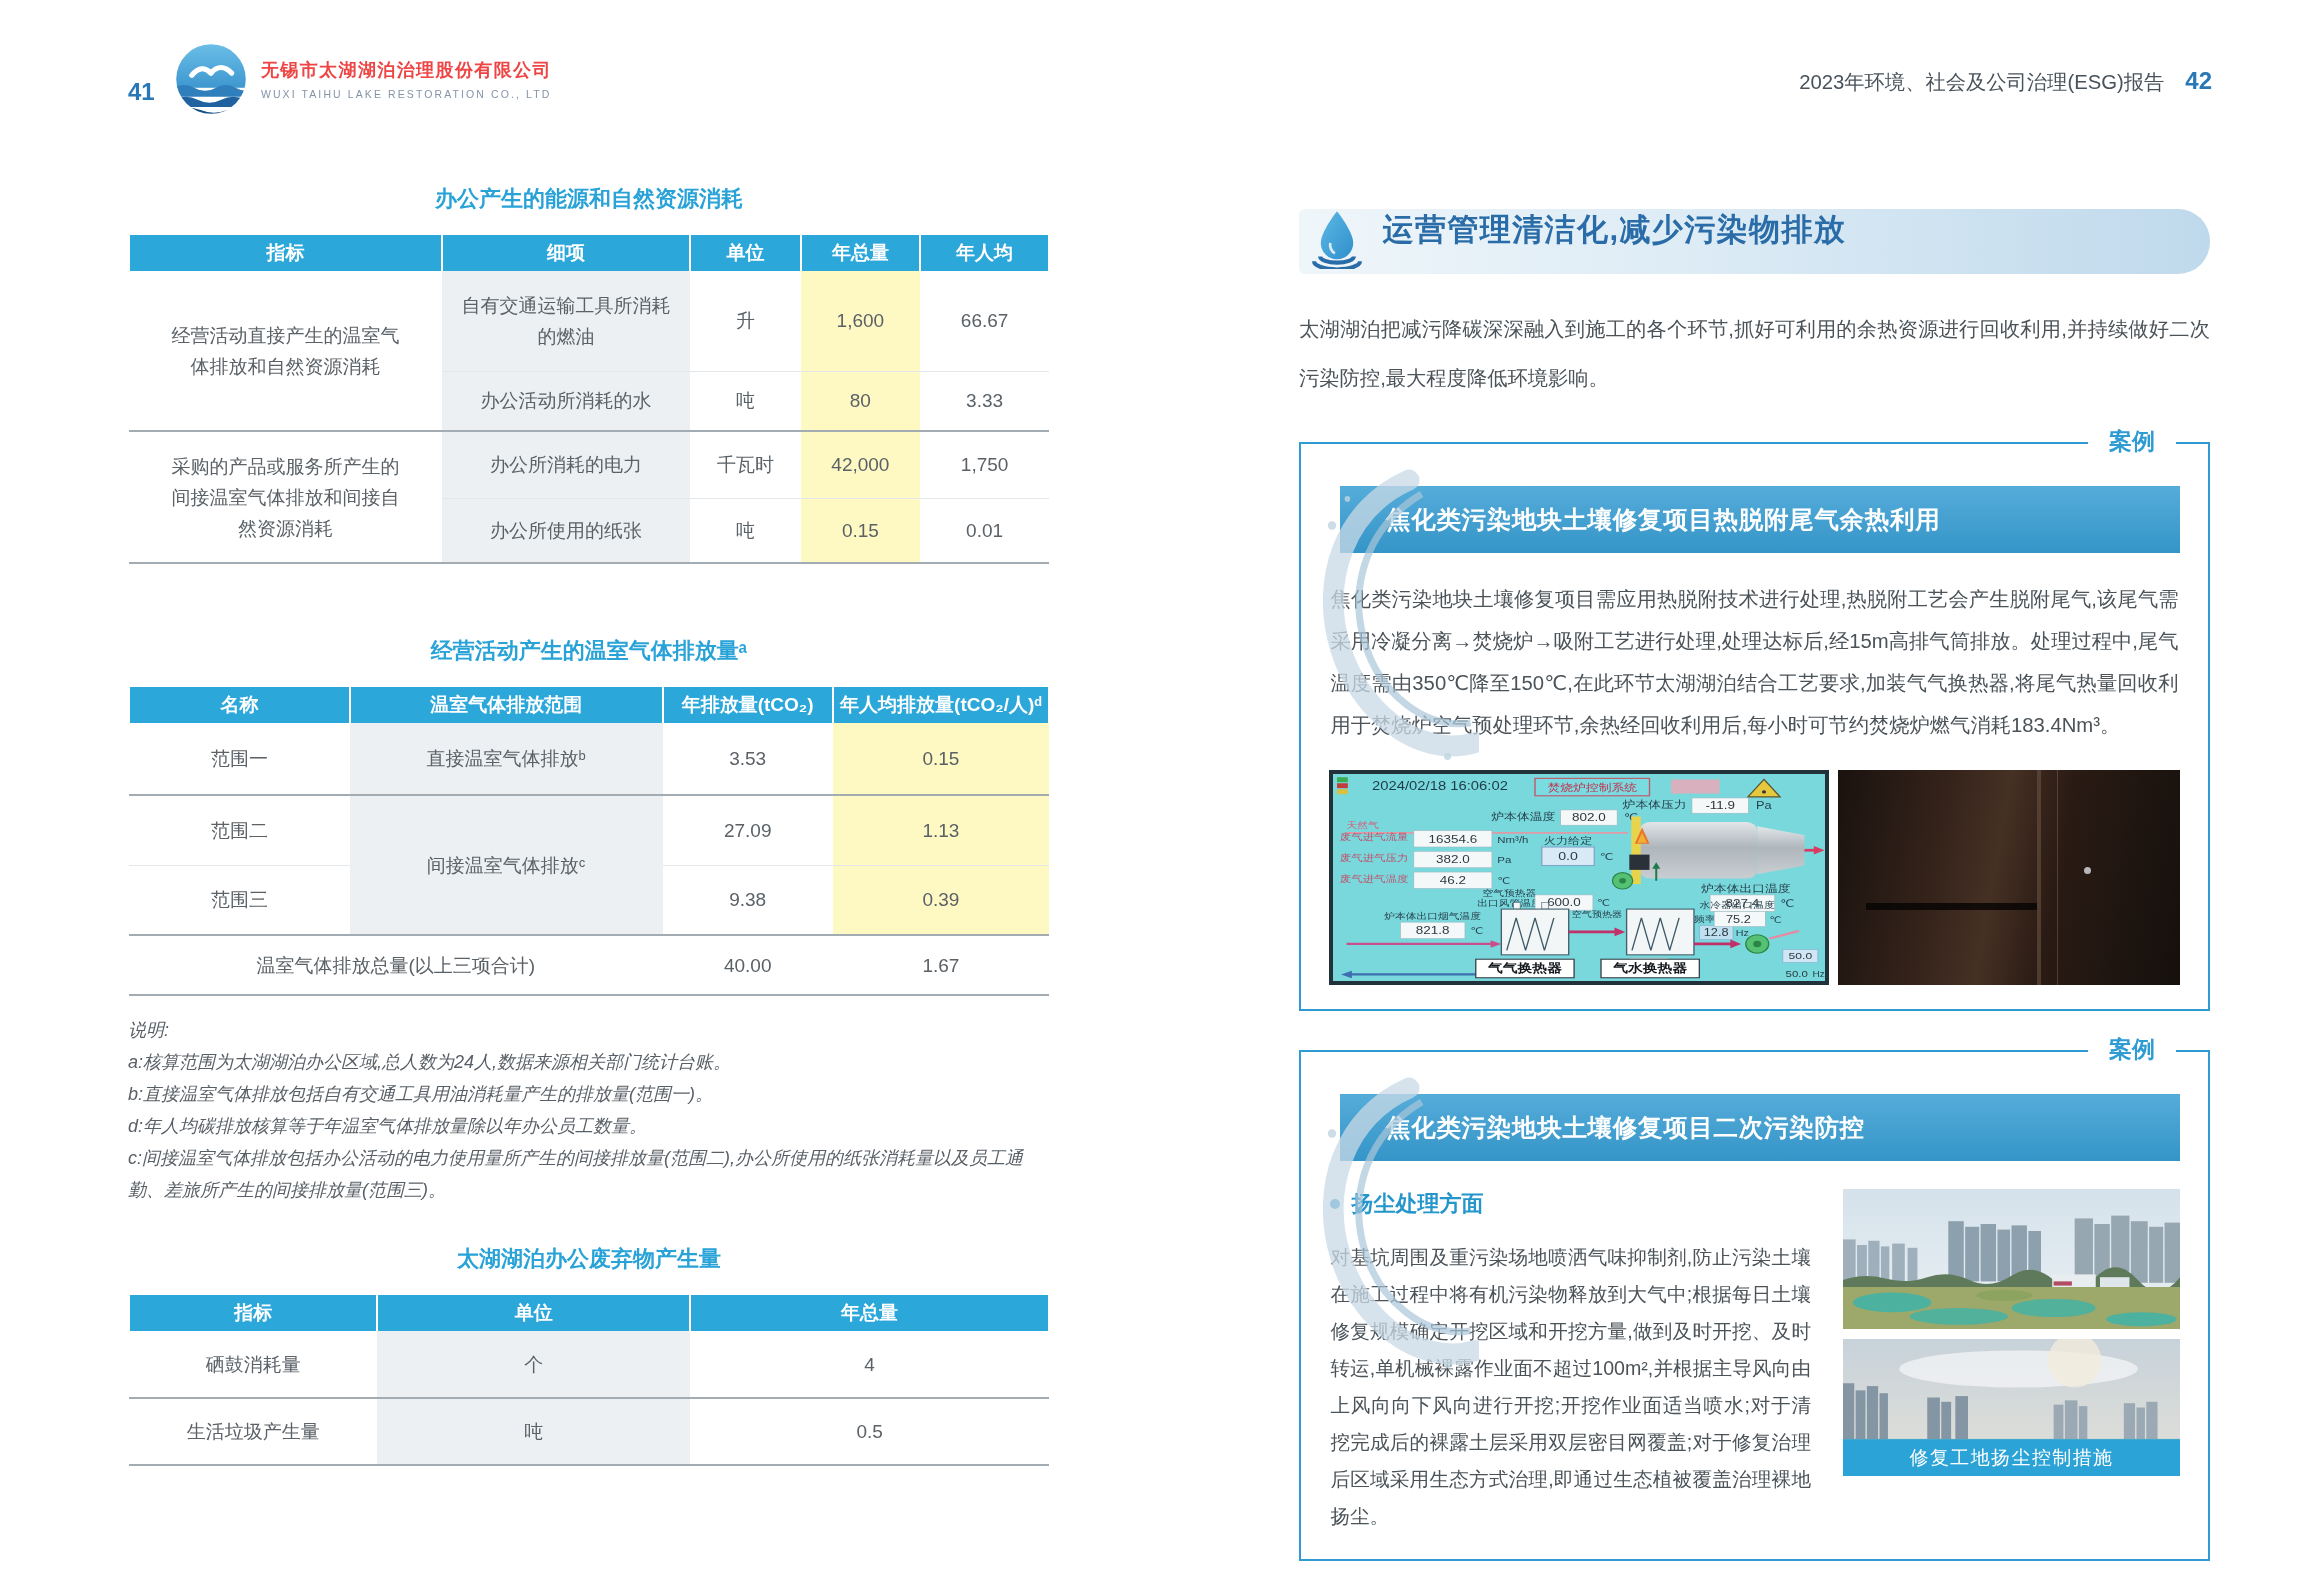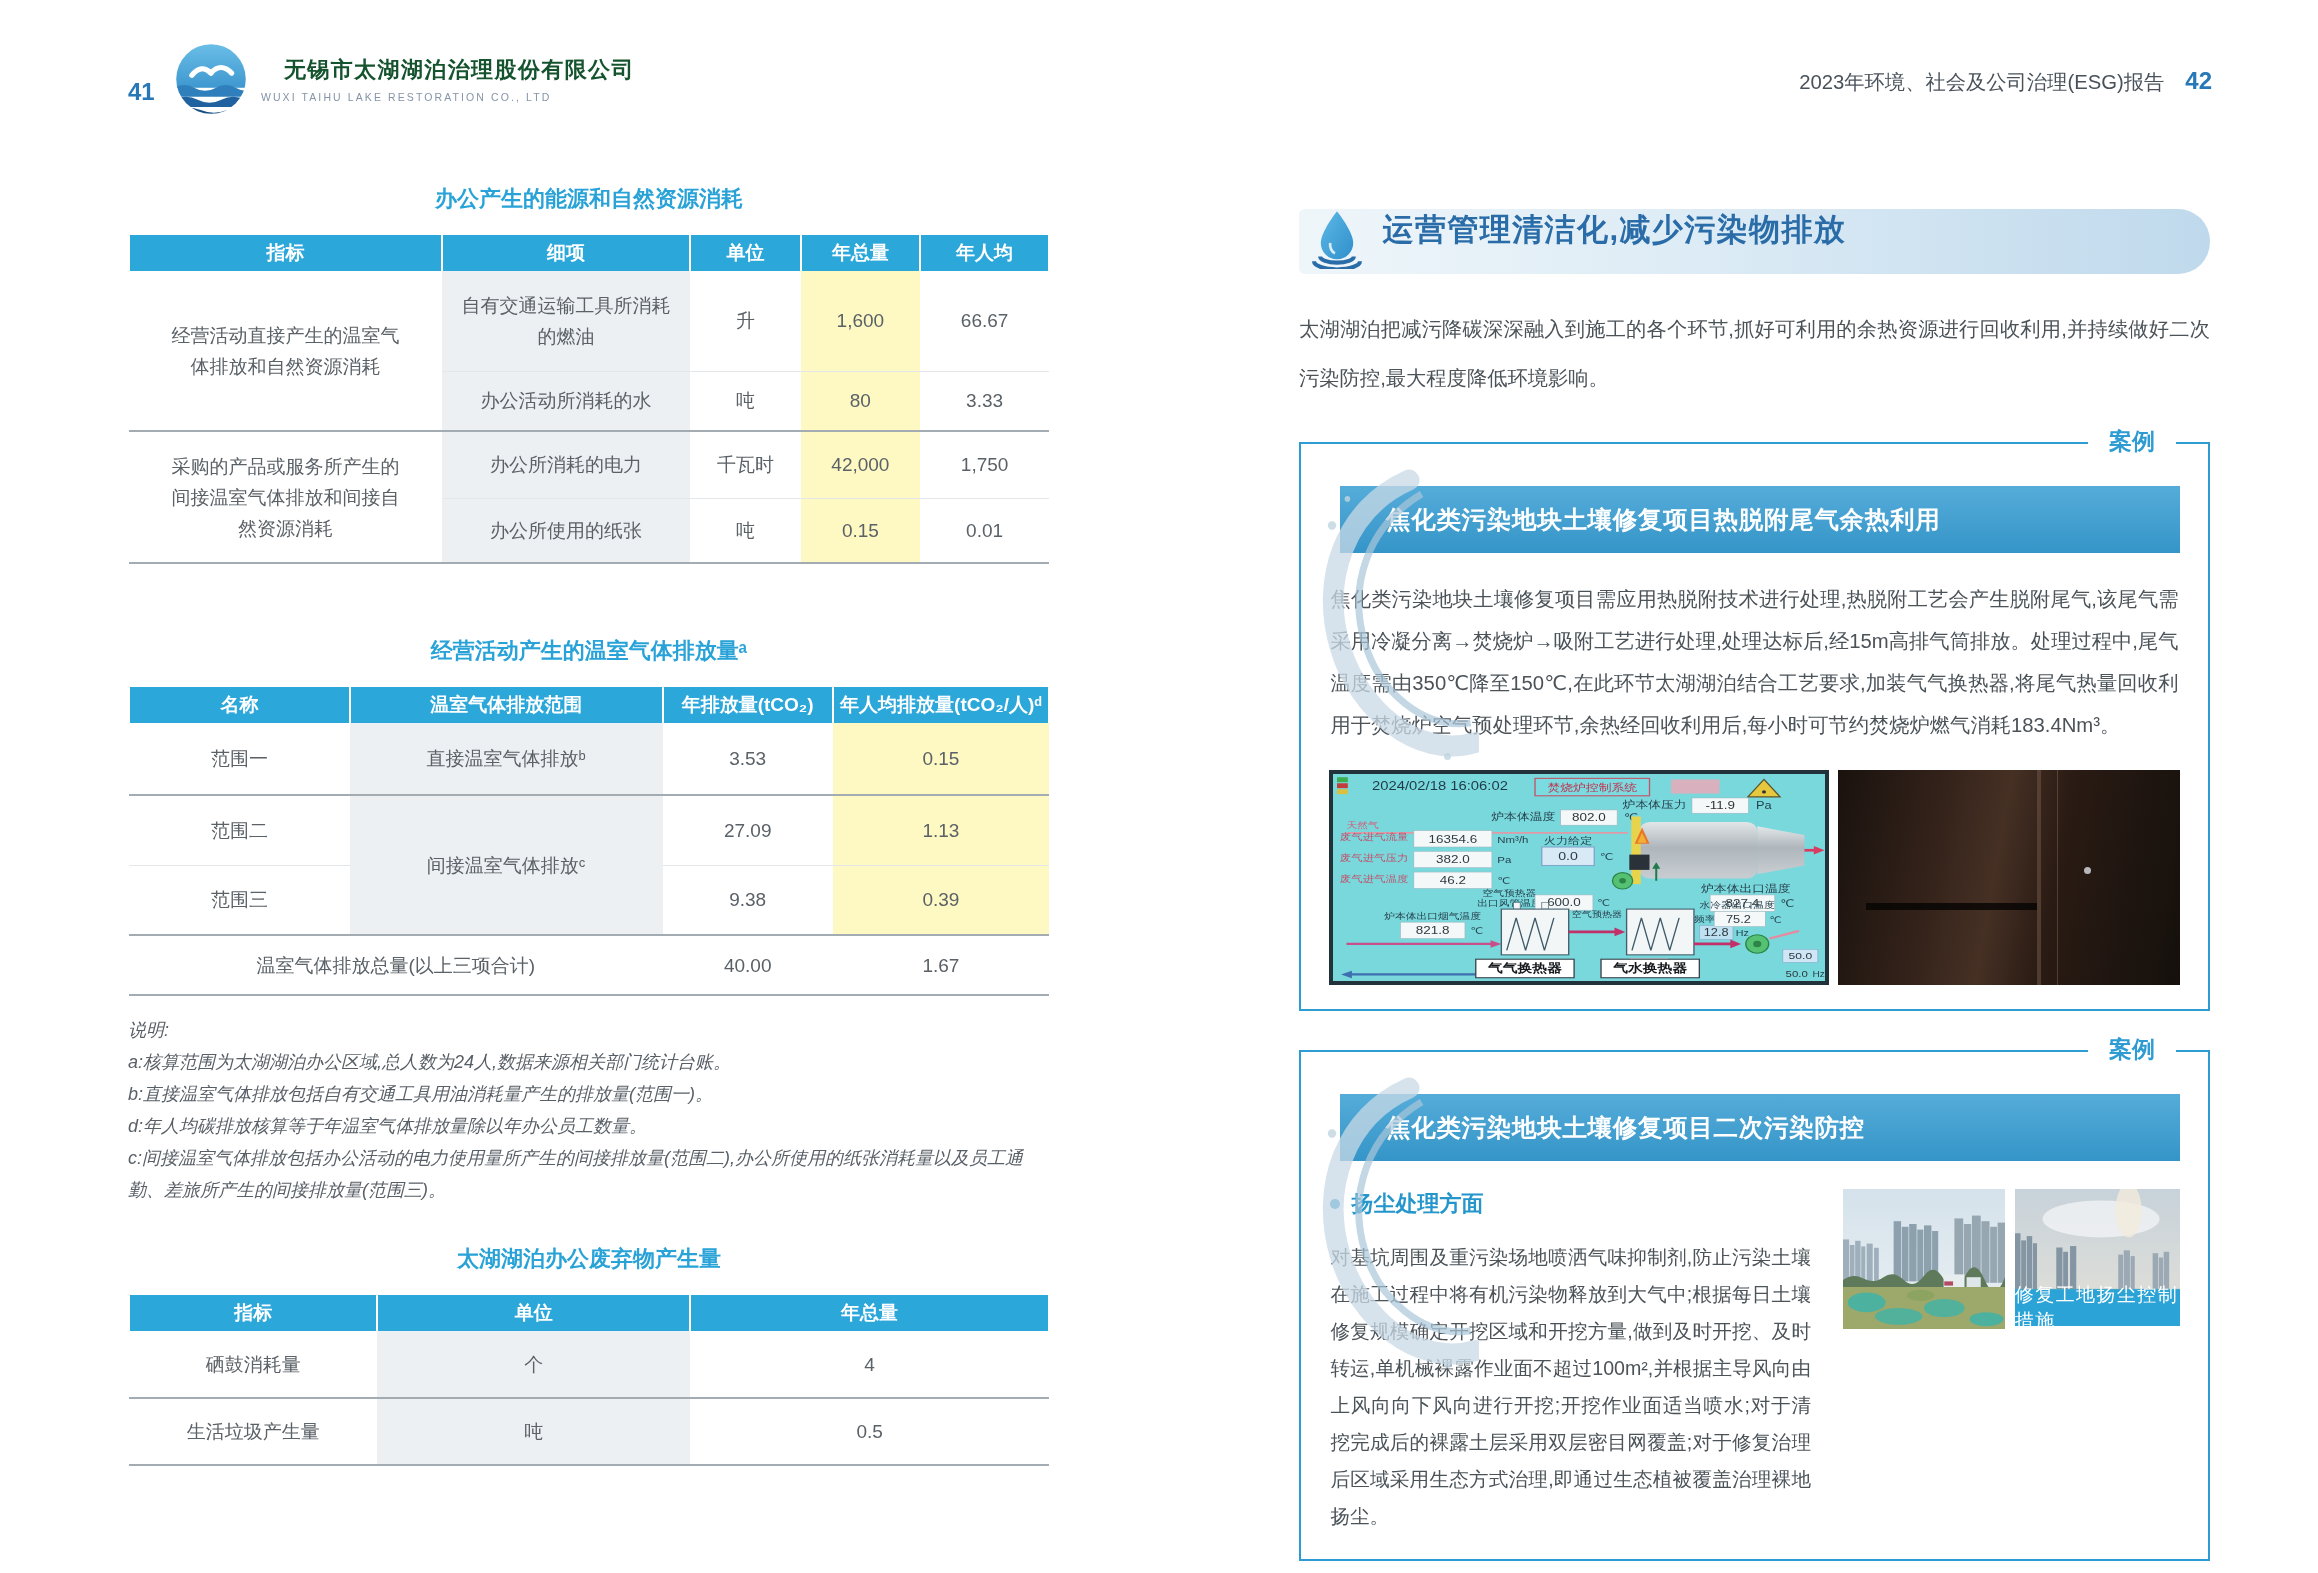--- a/index.html
+++ b/index.html
@@ -5,21 +5,21 @@
   * { margin:0; padding:0; box-sizing:border-box; }
   body { background:#ffffff; font-family:"Liberation Sans","DejaVu Sans",sans-serif; }
   .sheet { position:relative; width:2319px; height:1573px; background:#fff; overflow:hidden; }
 
   
   .pg-num { font-size:24px; font-weight:bold; color:#2878B8; }
   .hdr-left { position:absolute; left:128px; top:42px; display:flex; align-items:center; }
   .hdr-left .pg-num { margin-right:19.6px; margin-top:25px; }
   .logo { width:74px; height:74px; flex:none; }
   .company { margin-left:12.6px; }
-  .company-cn { font-size:22px; font-weight:bold; color:#14532d; letter-spacing:1.4px;margin-left:23px; }
+  .company-cn { font-size:18px; font-weight:bold; color:#ef4444; letter-spacing:1.4px; }
   .company-en { font-size:10.5px; color:#8494A8; letter-spacing:2.1px; margin-top:6.3px; }
   .hdr-right { position:absolute; right:107px; top:67px; display:flex; align-items:baseline; gap:21px; }
   .report-title { font-size:20.3px; color:#49525B; }
 
   
   .left-col { position:absolute; left:128px; top:184px; width:922px; }
   .tbl-title { text-align:center; color:#29A3D7; font-weight:bold; font-size:22px; }
   .t { width:100%; border-collapse:collapse; table-layout:fixed; margin-top:21px; }
   .t th { background:#2BA7DA; color:#fff; font-size:19px; font-weight:600; height:36px;
           border-left:2.8px solid #fff; border-right:2.8px solid #fff; }
@@ -60,21 +60,21 @@
   .photo-dark .streak1 { position:absolute; left:58%; top:0; bottom:0; width:4.2px; background:#6B5242; opacity:.6; }
   .photo-dark .streak2 { position:absolute; left:64%; top:0; bottom:0; width:1.4px; background:#7D6352; opacity:.5; }
   .photo-dark .bar { position:absolute; left:8%; right:42%; top:62%; height:6.3px; background:#050403; opacity:.8; }
   .photo-dark .knob { position:absolute; right:26%; top:45%; width:7.7px; height:7.7px; border-radius:50%; background:#CFD4D6; opacity:.85; }
 
   .c2-content { display:flex; gap:32px; margin:28px 28px 0 29.4px; }
   .c2-left { flex:1; min-width:0; }
   .c2-bullet { display:flex; align-items:center; gap:11.2px; color:#2496CC; font-size:22px; font-weight:bold; margin-bottom:19.6px; }
   .c2-bullet .dot { width:9.8px; height:9.8px; border-radius:50%; background:#2496CC; flex:none; }
   .c2-text { font-size:19.6px; line-height:37px; color:#4B5359; text-align:justify; }
-  .c2-photos { width:337px; flex:none; display:flex; flex-direction:row; gap:9.8px; }
+  .c2-photos { width:337px; flex:none; display:flex; flex-direction:column; gap:9.8px; }
   .photo { position:relative; overflow:hidden; }
   .photo svg { display:block; width:100%; height:100%; }
   .ph1 { height:140px; }
   .ph2 { height:137px; }
   .photo-caption { position:absolute; left:0; right:0; bottom:0; height:36px; background:#2BA3D6;
     color:#fff; font-size:19px; display:flex; align-items:center; justify-content:center; letter-spacing:1.4px; }
 </style>
 </head>
 <body>
 

